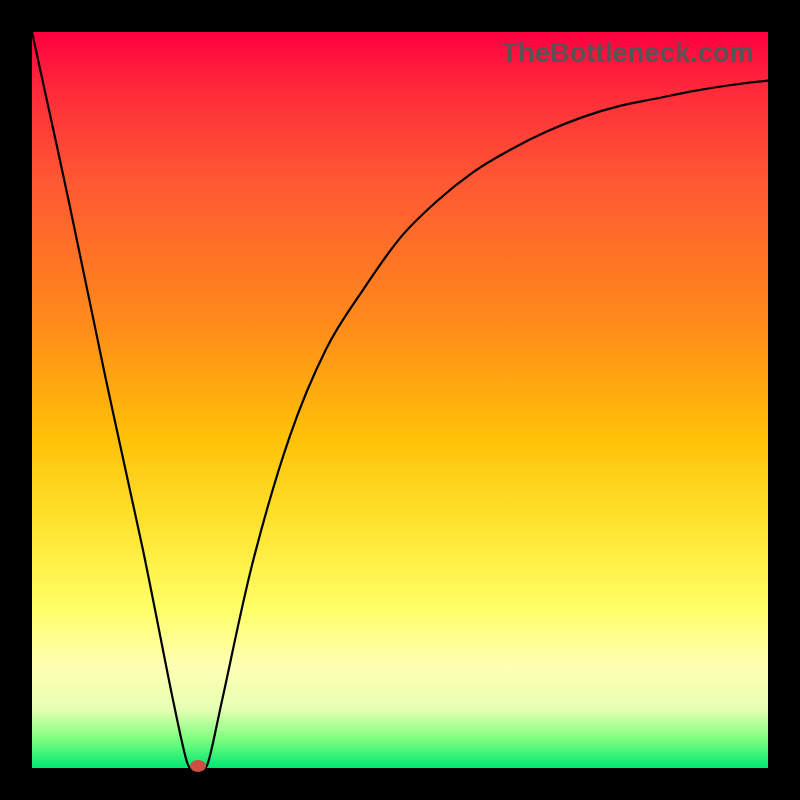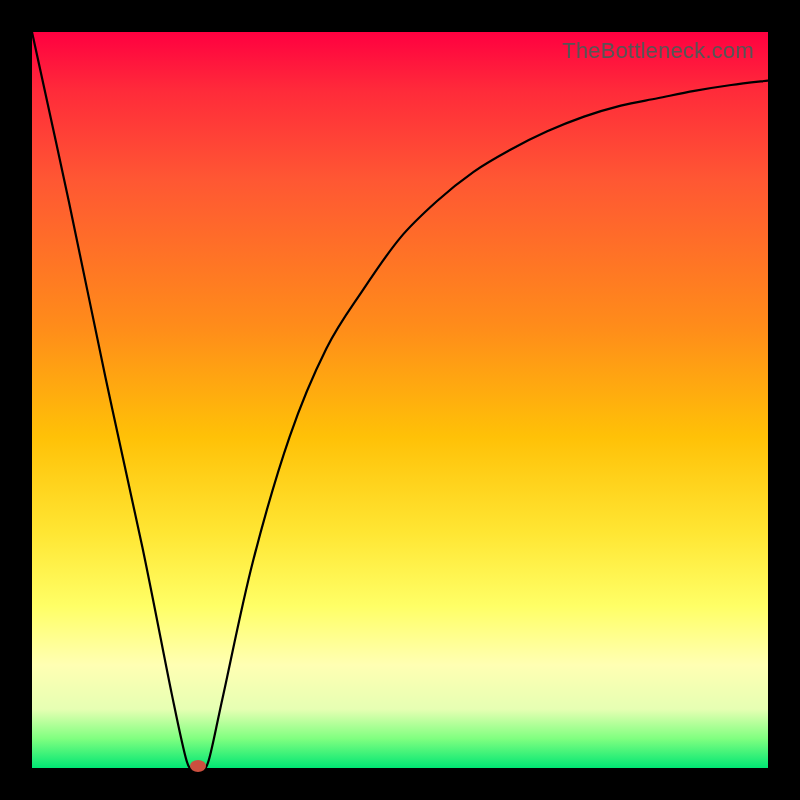--- a/index.html
+++ b/index.html
@@ -27,22 +27,22 @@
       #ffffb3 86%,
       #e6ffb3 92%,
       #80ff80 96%,
       #00e673 100%);
   }
   .watermark {
     position: absolute;
     top: 6px;
     right: 14px;
     font-family: Arial, Helvetica, sans-serif;
-    font-size: 22px;
-    font-weight: 400;
+    font-size: 27px;
+    font-weight: 700;
     color: #555;
     letter-spacing: 0.2px;
     user-select: none;
   }
   .curve {
     position: absolute;
     left: 0; top: 0;
     width: 736px;
     height: 736px;
     pointer-events: none;

